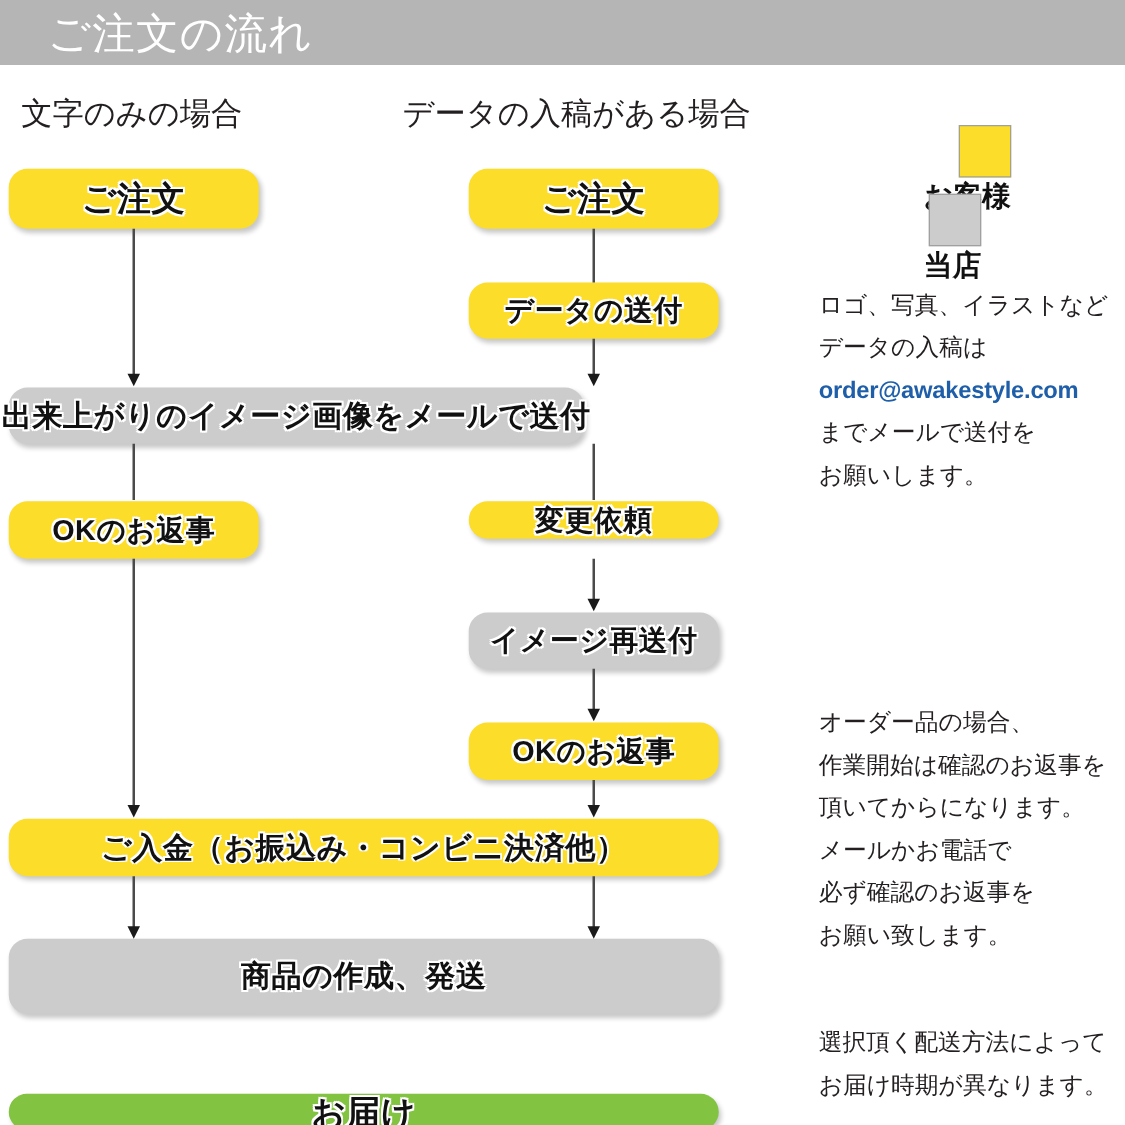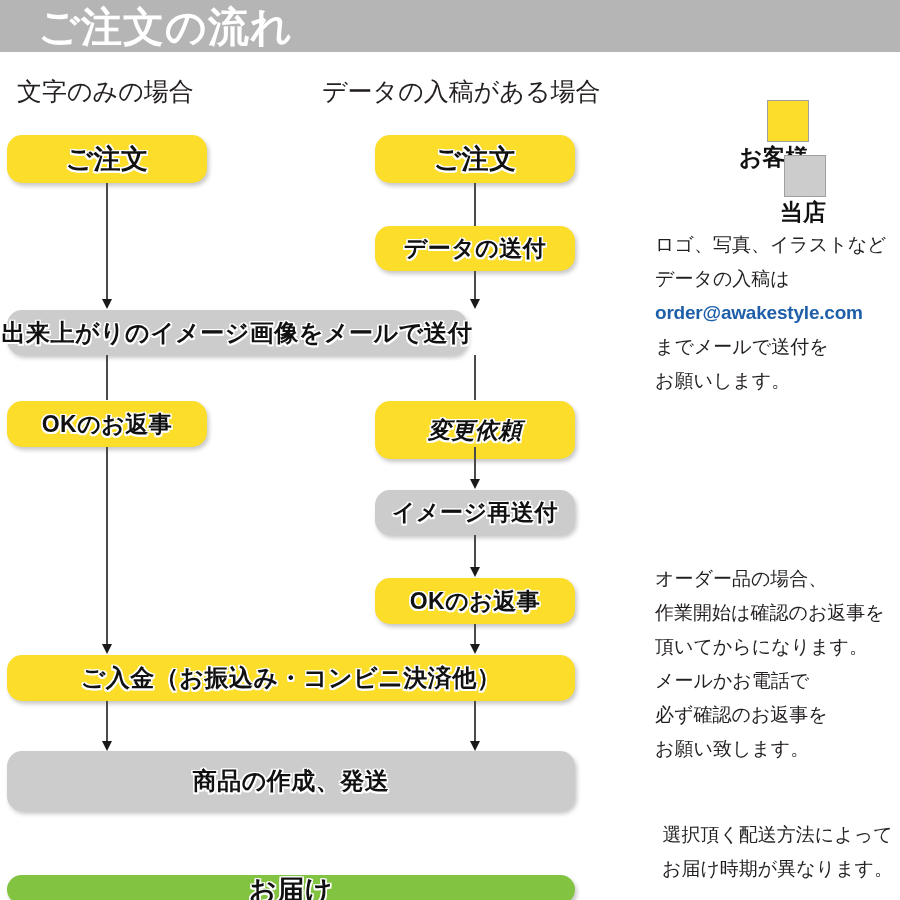--- a/index.html
+++ b/index.html
@@ -18,24 +18,24 @@
   
   .header-bar {
     position: absolute;
     left: 0; top: 0;
     width: 900px; height: 52px;
     background: #b5b5b5;
   }
   .header-title {
     position: absolute;
     left: 38px; top: 7px;
-    font-size: 41px;
+    font-size: 34px;
     line-height: 40px;
     color: #ffffff;
-    font-weight: 700;
+    font-weight: 400;
     letter-spacing: 1px;
     white-space: nowrap;
   }
 
   
   .col-heading {
     position: absolute;
     font-size: 25px;
     line-height: 30px;
     color: #231f20;
@@ -142,21 +142,21 @@
     <div class="header-title">ご注文の流れ</div>
   </div>
 
   <div class="col-heading left">文字のみの場合</div>
   <div class="col-heading right">データの入稿がある場合</div>
 
   <div class="legend-row" style="left:713px; top:100px;">
     <div class="legend-swatch c-yellow"></div>
     <div class="legend-label">お客様</div>
   </div>
-  <div class="legend-row" style="left:713px; top:155px;margin-left:41px;">
+  <div class="legend-row" style="left:713px; top:155px;">
     <div class="legend-swatch c-gray"></div>
     <div class="legend-label">当店</div>
   </div>
 
   <div class="fbox big c-yellow" style="left:7px; top:135px; width:200px; height:48px;">
     <span class="fbox-label">ご注文</span>
   </div>
   <div class="fbox big c-yellow" style="left:375px; top:135px; width:200px; height:48px;">
     <span class="fbox-label">ご注文</span>
   </div>
@@ -165,21 +165,21 @@
     <span class="fbox-label">データの送付</span>
   </div>
 
   <div class="fbox wide c-gray" style="left:7px; top:310px; width:460px; height:45px;">
     <span class="fbox-label">出来上がりのイメージ画像をメールで送付</span>
   </div>
 
   <div class="fbox c-yellow" style="left:7px; top:401px; width:200px; height:46px;">
     <span class="fbox-label">OKのお返事</span>
   </div>
-  <div class="fbox c-yellow" style="left:375px; top:401px; width:200px; height:58px;font-style:italic;">
+  <div class="fbox c-yellow" style="left:375px; top:401px; width:200px; height:30px;">
     <span class="fbox-label">変更依頼</span>
   </div>
 
   <div class="fbox c-gray" style="left:375px; top:490px; width:200px; height:45px;">
     <span class="fbox-label">イメージ再送付</span>
   </div>
 
   <div class="fbox c-yellow" style="left:375px; top:578px; width:200px; height:46px;">
     <span class="fbox-label">OKのお返事</span>
   </div>
@@ -252,18 +252,18 @@
 
   <div class="note" style="top:562px;">
     <div class="line">オーダー品の場合、</div>
     <div class="line">作業開始は確認のお返事を</div>
     <div class="line">頂いてからになります。</div>
     <div class="line">メールかお電話で</div>
     <div class="line">必ず確認のお返事を</div>
     <div class="line">お願い致します。</div>
   </div>
 
-  <div class="note" style="top:818px;text-align:center;">
+  <div class="note" style="top:818px;">
     <div class="line">選択頂く配送方法によって</div>
     <div class="line">お届け時期が異なります。</div>
   </div>
 
 </div>
 
 </body></html>

